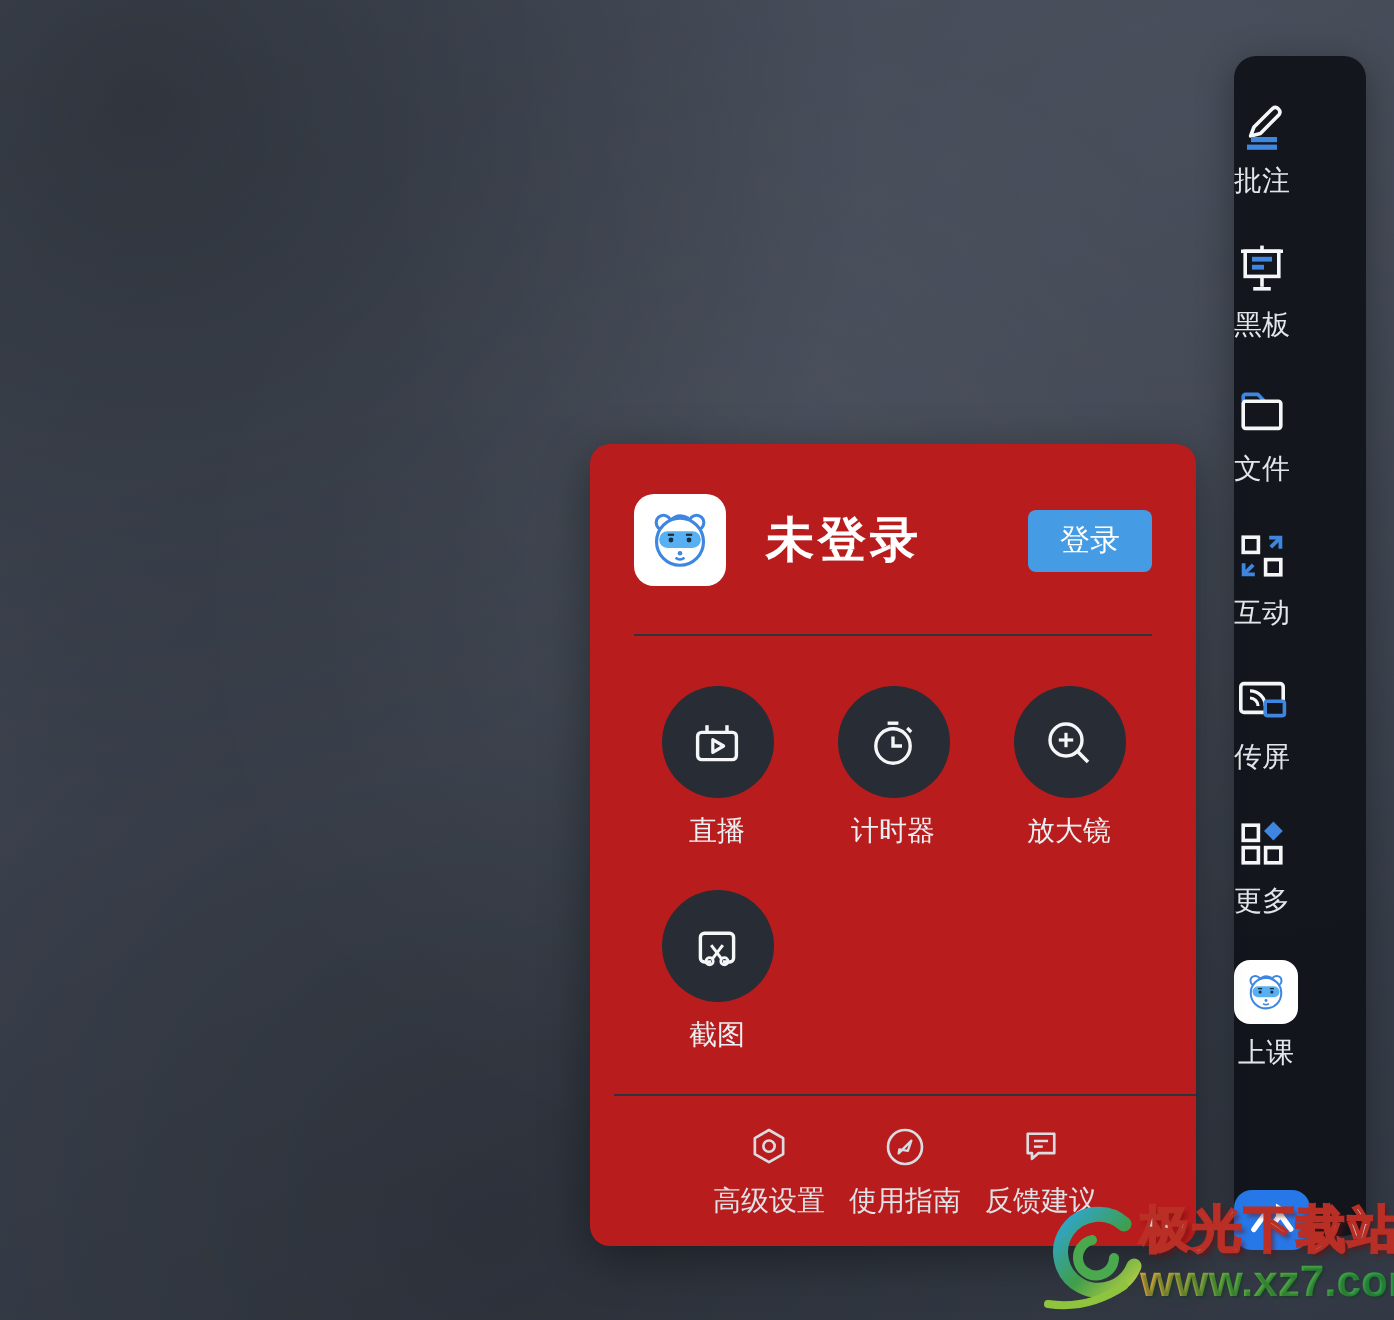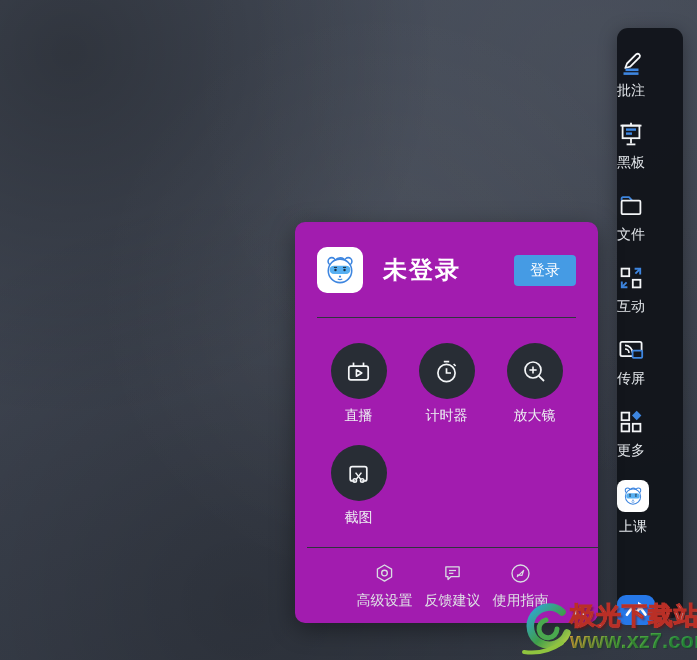--- a/index.html
+++ b/index.html
@@ -26,21 +26,21 @@
   .side-item { display:flex; flex-direction:column; align-items:center; margin-bottom:21px; cursor:pointer; }
   .side-item .lbl { margin-top:6px; font-size:14px; color:#e2e6ea; line-height:17px; white-space:nowrap; }
   .bear-chip { width:32px; height:32px; background:#ffffff; border-radius:8px; display:flex; align-items:center; justify-content:center; }
   .side-divider { width:32px; height:1px; background:#3c414a; margin:13px 0 0; }
   .app-logo { margin-top:26px; width:38px; height:38px; border-radius:9px; background:#2678e8;
               display:flex; align-items:center; justify-content:center; cursor:pointer; }
 
   
   .panel {
     position:absolute; left:295px; top:222px; width:303px; height:401px;
-    background:#a21caf; border-radius:10px; box-shadow:0 6px 24px rgba(0,0,0,0.4);
+    background:#b91c1c; border-radius:10px; box-shadow:0 6px 24px rgba(0,0,0,0.4);
   }
   .panel-header { display:flex; align-items:center; padding:25px 22px 0 22px; }
   .avatar { width:46px; height:46px; background:#ffffff; border-radius:10px; flex:0 0 auto;
             display:flex; align-items:center; justify-content:center; }
   .username { margin-left:20px; font-size:24px; font-weight:bold; color:#ffffff; letter-spacing:2px; }
   .login-btn { margin-left:auto; width:62px; height:31px; border:none; border-radius:4px;
                background:#459be4; color:#ffffff; font-size:15px; cursor:pointer;
                font-family:inherit; }
   .h-divider { height:1px; background:#30353d; margin:24px 22px 0 22px; }
 
@@ -272,36 +272,36 @@
           <path d="M13 3.4 L21 8 v9 L13 21.6 5 17 V8 Z" fill="none" stroke="#d9dde2" stroke-width="1.5" stroke-linejoin="round"></path>
           <circle cx="13" cy="12.5" r="3.2" fill="none" stroke="#d9dde2" stroke-width="1.5"></circle>
         </svg>
       </span>
       <span class="lbl">高级设置</span>
     </div>
 
     <div class="foot-item">
       <span>
         <svg width="23" height="23" viewBox="0 0 26 26">
+          <circle cx="13" cy="13" r="9.6" fill="none" stroke="#d9dde2" stroke-width="1.5"></circle>
+          <path d="M9.4 16.6 L16.6 9.4 L14.6 15.2 L9.8 14.4 Z" fill="none" stroke="#d9dde2" stroke-width="1.3" stroke-linejoin="round"></path>
+        </svg>
+      </span>
+      <span class="lbl">使用指南</span>
+    </div>
+
+    <div class="foot-item">
+      <span>
+        <svg width="23" height="23" viewBox="0 0 26 26">
           <path d="M5.5 5.5 H20.5 V16.5 H11.5 l-3.6 3.2 V16.5 H5.5 Z" fill="none" stroke="#d9dde2" stroke-width="1.5" stroke-linejoin="round"></path>
           <line x1="9" y1="9.6" x2="17" y2="9.6" stroke="#d9dde2" stroke-width="1.4"></line>
           <line x1="9" y1="12.8" x2="14" y2="12.8" stroke="#d9dde2" stroke-width="1.4"></line>
         </svg>
       </span>
       <span class="lbl">反馈建议</span>
-    </div>
-
-    <div class="foot-item">
-      <span>
-        <svg width="23" height="23" viewBox="0 0 26 26">
-          <circle cx="13" cy="13" r="9.6" fill="none" stroke="#d9dde2" stroke-width="1.5"></circle>
-          <path d="M9.4 16.6 L16.6 9.4 L14.6 15.2 L9.8 14.4 Z" fill="none" stroke="#d9dde2" stroke-width="1.3" stroke-linejoin="round"></path>
-        </svg>
-      </span>
-      <span class="lbl">使用指南</span>
     </div>
 
   </div>
 </div>
 
 <div class="watermark">
   <span class="wm-swirl">
     <svg width="58" height="58" viewBox="0 0 58 58">
       <defs>
         <linearGradient id="wg1" x1="0" y1="0" x2="1" y2="1">

